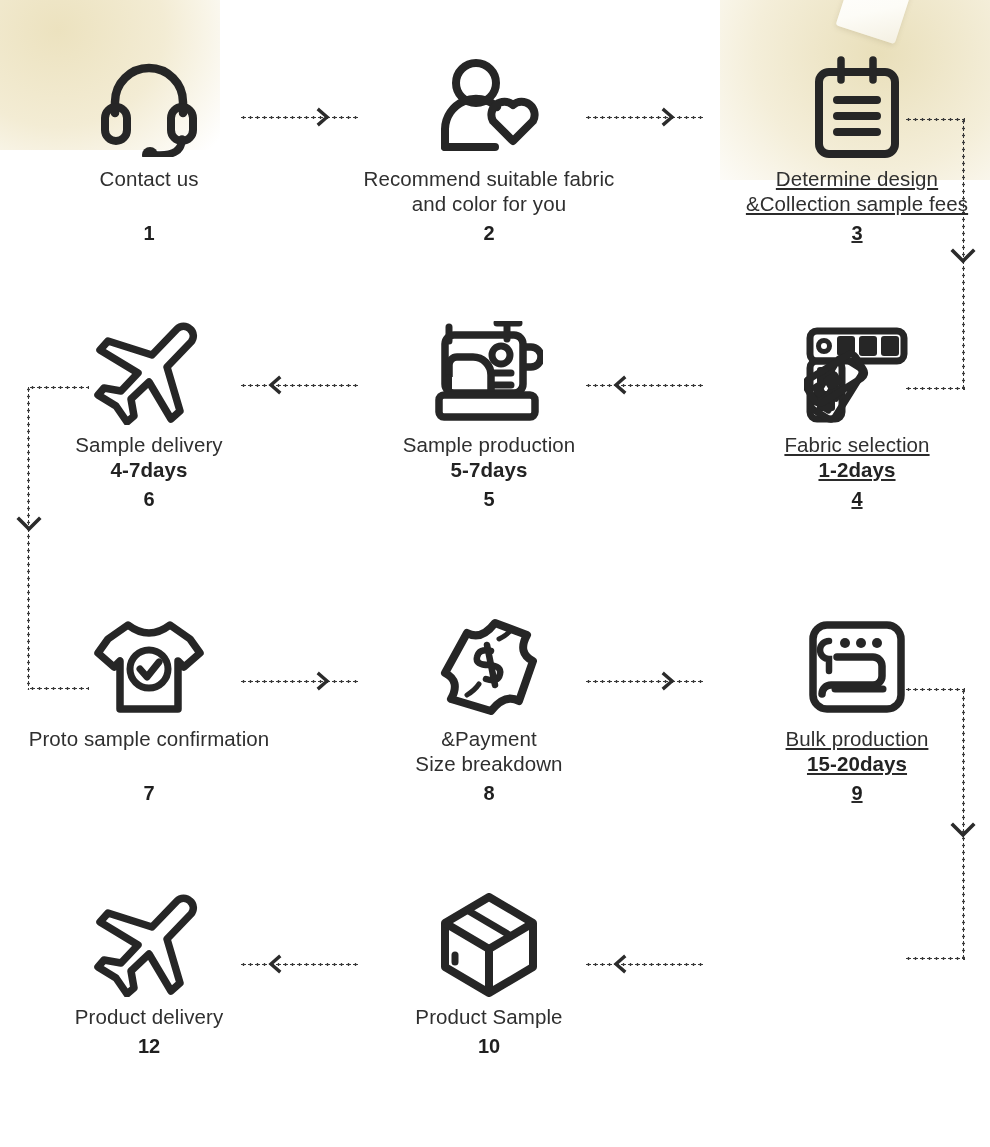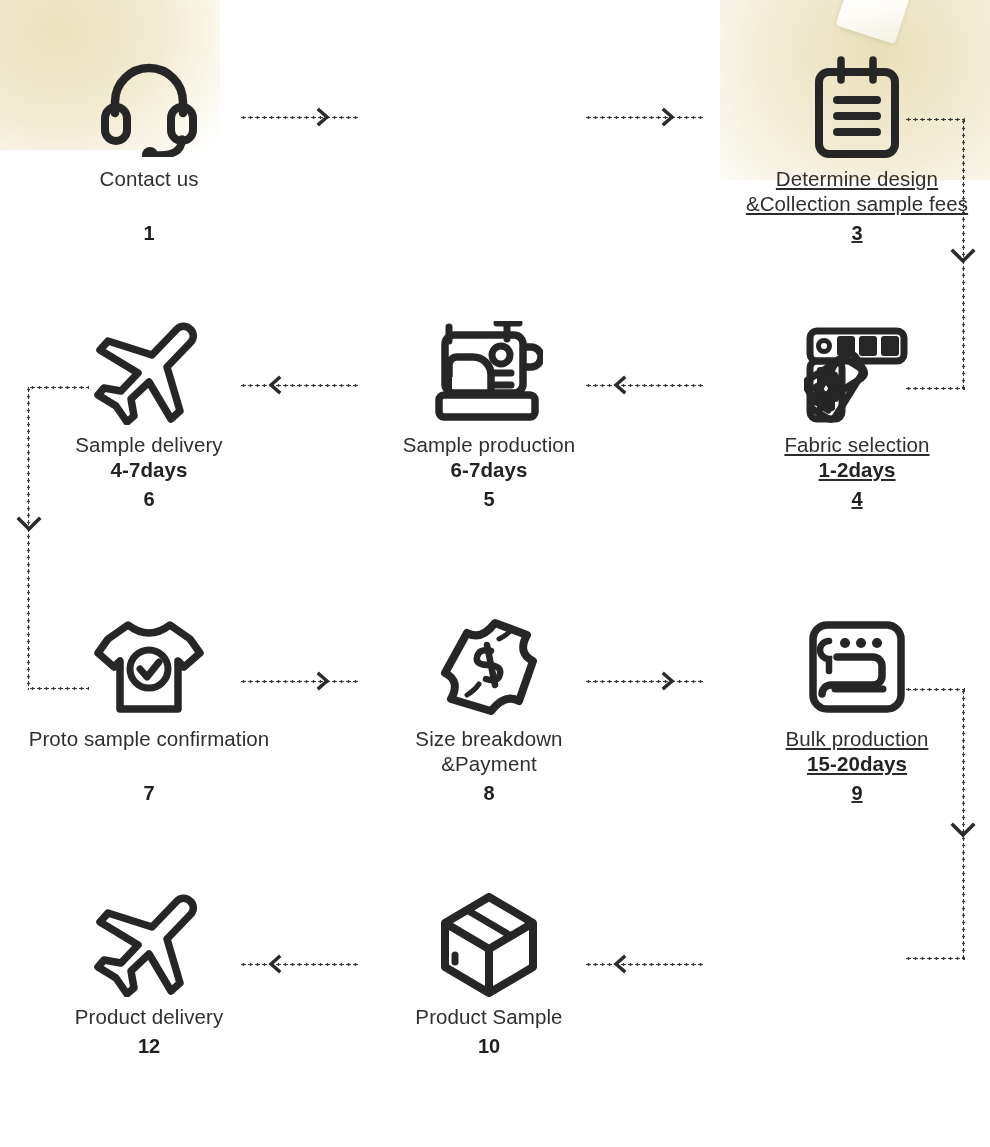--- a/index.html
+++ b/index.html
@@ -184,20 +184,33 @@
         <rect x="8" y="50" width="22" height="34" rx="11" fill="none" stroke="#262626" stroke-width="8"></rect>
         <rect x="74" y="50" width="22" height="34" rx="11" fill="none" stroke="#262626" stroke-width="8"></rect>
         <path d="M85 82 q0 16 -22 16 H58" fill="none" stroke="#262626" stroke-width="7.5" stroke-linecap="round"></path>
         <circle cx="53" cy="98" r="8" fill="#262626"></circle>
       </svg>
     </div>
     <div class="caption">Contact us</div>
     <div class="num gap2">1</div>
   </div>
 
+  <div class="step c2 r1">
+    <div class="icon-wrap">
+      <svg width="108" height="100" viewBox="0 0 108 100">
+        <circle cx="41" cy="26" r="20" fill="none" stroke="#262626" stroke-width="8"></circle>
+        <path d="M10 90 V72 a31 31 0 0 1 52 -22" fill="none" stroke="#262626" stroke-width="8" stroke-linecap="round"></path>
+        <path d="M10 90 H60" fill="none" stroke="#262626" stroke-width="8" stroke-linecap="round"></path>
+        <path d="M78 84 L58 64 a13 13 0 0 1 20 -16 a13 13 0 0 1 20 16 Z" fill="none" stroke="#262626" stroke-width="8" stroke-linejoin="round"></path>
+      </svg>
+    </div>
+    <div class="caption">Recommend suitable fabric</div>
+    <div class="caption">and color for you</div>
+    <div class="num gap1">2</div>
+  </div>
 
   <div class="step c3 r1">
     <div class="icon-wrap">
       <svg width="92" height="102" viewBox="0 0 92 102">
         <rect x="8" y="16" width="76" height="82" rx="10" fill="none" stroke="#262626" stroke-width="8"></rect>
         <path d="M30 4 V24 M62 4 V24" stroke="#262626" stroke-width="7.5" stroke-linecap="round"></path>
         <path d="M26 44 H66 M26 60 H66 M26 76 H66" stroke="#262626" stroke-width="8" stroke-linecap="round"></path>
       </svg>
     </div>
     <div class="caption">Determine design</div>
@@ -223,21 +236,21 @@
         <path d="M14 6 V20 M72 2 V18 M62 2 H84" stroke="#262626" stroke-width="7" stroke-linecap="round"></path>
         <path d="M88 26 h8 a10 10 0 0 1 0 20 h-8" fill="none" stroke="#262626" stroke-width="7.5" stroke-linejoin="round"></path>
         <circle cx="66" cy="34" r="9" fill="none" stroke="#262626" stroke-width="7"></circle>
         <path d="M58 52 H76 M58 64 H76" stroke="#262626" stroke-width="7" stroke-linecap="round"></path>
         <path d="M14 56 V44 a8 8 0 0 1 8 -8 h16 a18 18 0 0 1 18 18 V72" fill="none" stroke="#262626" stroke-width="7.5" stroke-linejoin="round"></path>
         <path d="M14 56 V68" stroke="#262626" stroke-width="6" stroke-linecap="round"></path>
         <rect x="4" y="74" width="96" height="22" rx="5" fill="none" stroke="#262626" stroke-width="7.5"></rect>
       </svg>
     </div>
     <div class="caption">Sample production</div>
-    <div class="days">6-7days</div>
+    <div class="days">5-7days</div>
     <div class="num gap1">5</div>
   </div>
 
   <div class="step c3 r2">
     <div class="icon-wrap">
       <svg width="106" height="104" viewBox="0 0 106 104">
         <rect x="6" y="10" width="94" height="30" rx="7" fill="none" stroke="#262626" stroke-width="7"></rect>
         <circle cx="20" cy="25" r="5.5" fill="none" stroke="#262626" stroke-width="5"></circle>
         <rect x="33" y="15" width="18" height="20" rx="3" fill="#262626"></rect>
         <rect x="55" y="15" width="18" height="20" rx="3" fill="#262626"></rect>
@@ -277,22 +290,22 @@
   <div class="step c2 r3">
     <div class="icon-wrap">
       <svg width="104" height="100" viewBox="0 0 104 100">
         <path d="M58 6 q-14 18 -28 10 L8 56 q16 8 6 26 L54 94 q14 -18 28 -10 L96 44 q-16 -8 -6 -26 Z" fill="none" stroke="#262626" stroke-width="8" stroke-linejoin="round"></path>
         <path d="M54 34 q-12 -3 -14 6 q-2 8 12 8 q13 1 11 9 q-2 9 -14 5" fill="none" stroke="#262626" stroke-width="6.5" stroke-linecap="round"></path>
         <path d="M50 28 L58 68" stroke="#262626" stroke-width="6.5" stroke-linecap="round"></path>
         <path d="M62 22 q8 -4 12 -9" fill="none" stroke="#262626" stroke-width="5" stroke-linecap="round"></path>
         <path d="M30 78 q8 -5 12 -11" fill="none" stroke="#262626" stroke-width="5" stroke-linecap="round"></path>
       </svg>
     </div>
+    <div class="caption">&amp;Payment</div>
     <div class="caption">Size breakdown</div>
-    <div class="caption">&amp;Payment</div>
     <div class="num gap1">8</div>
   </div>
 
   <div class="step c3 r3">
     <div class="icon-wrap">
       <svg width="100" height="96" viewBox="0 0 100 96">
         <rect x="6" y="6" width="88" height="84" rx="14" fill="none" stroke="#262626" stroke-width="7.5"></rect>
         <circle cx="38" cy="24" r="5" fill="#262626"></circle>
         <circle cx="54" cy="24" r="5" fill="#262626"></circle>
         <circle cx="70" cy="24" r="5" fill="#262626"></circle>

